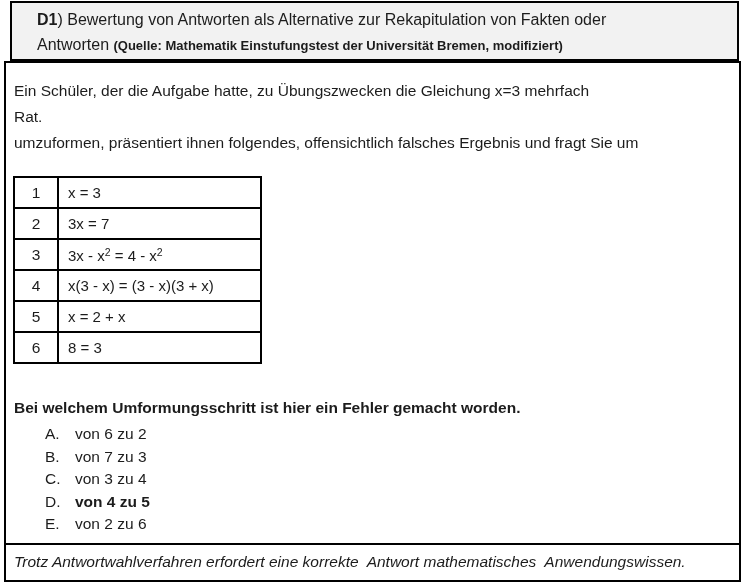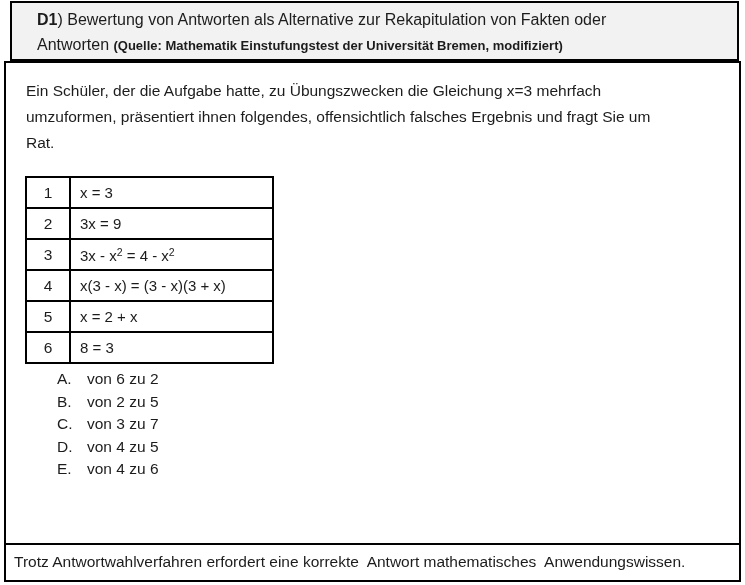--- a/index.html
+++ b/index.html
@@ -39,21 +39,21 @@
   }
   
   .body-box {
     position: absolute;
     left: 4px; top: 61px;
     width: 737px; height: 482px;
     box-sizing: border-box;
     border: 2px solid #000;
     border-bottom: none;
     background: #ffffff;
-    padding: 15px 10px 0 20px;
+    padding: 15px 10px 0 8px;
   }
   .intro-line {
     font-size: 15.5px;
     line-height: 26px;
     white-space: nowrap;
   }
   
   .eq-table {
     border-collapse: collapse;
     margin: 20px 0 0 -1px;
@@ -95,109 +95,111 @@
   .option-row {
     display: flex;
     padding-left: 31px;
     font-size: 15.5px;
     line-height: 22.5px;
   }
   .option-letter {
     width: 30px;
     flex: 0 0 30px;
   }
-  .option-text.bold { font-weight: normal; }
+  .option-text.bold { font-weight: bold; }
   
   .footer-box {
     position: absolute;
     left: 4px; top: 543px;
     width: 737px; height: 39px;
     box-sizing: border-box;
     border: 2px solid #000;
     background: #ffffff;
     padding: 6px 8px 0 8px;
   }
   .footer-note {
     font-size: 15.5px;
     line-height: 22px;
     white-space: pre;
+    font-style: italic;
   }
 </style>
 </head>
 <body>
 
 <div class="screen">
 
   <div class="header-box">
     <div class="header-line">
       <span class="task-id">D1</span><span>) Bewertung von Antworten als Alternative zur Rekapitulation von Fakten oder</span>
     </div>
     <div class="header-line">
       <span>Antworten </span><span class="source-note">(Quelle: Mathematik Einstufungstest der Universität Bremen, modifiziert)</span>
     </div>
   </div>
 
   <div class="body-box">
 
     <div class="intro">
       <div class="intro-line">Ein Schüler, der die Aufgabe hatte, zu Übungszwecken die Gleichung x=3 mehrfach</div>
+      <div class="intro-line">Rat.</div>
       <div class="intro-line">umzuformen, präsentiert ihnen folgendes, offensichtlich falsches Ergebnis und fragt Sie um</div>
-      <div class="intro-line">Rat.</div>
     </div>
 
     <table class="eq-table">
       <tbody>
         <tr>
           <td class="step-num">1</td>
           <td class="step-eq">x = 3</td>
         </tr>
         <tr>
           <td class="step-num">2</td>
-          <td class="step-eq">3x = 9</td>
+          <td class="step-eq">3x = 7</td>
         </tr>
         <tr>
           <td class="step-num">3</td>
           <td class="step-eq"><span>3x - x</span><sup>2</sup><span> = 4 - x</span><sup>2</sup></td>
         </tr>
         <tr>
           <td class="step-num">4</td>
           <td class="step-eq">x(3 - x) = (3 - x)(3 + x)</td>
         </tr>
         <tr>
           <td class="step-num">5</td>
           <td class="step-eq">x = 2 + x</td>
         </tr>
         <tr>
           <td class="step-num">6</td>
           <td class="step-eq">8 = 3</td>
         </tr>
       </tbody>
     </table>
 
+    <div class="question">Bei welchem Umformungsschritt ist hier ein Fehler gemacht worden.</div>
 
     <div class="options">
       <div class="option-row">
         <span class="option-letter">A.</span>
         <span class="option-text">von 6 zu 2</span>
       </div>
       <div class="option-row">
         <span class="option-letter">B.</span>
-        <span class="option-text">von 2 zu 5</span>
+        <span class="option-text">von 7 zu 3</span>
       </div>
       <div class="option-row">
         <span class="option-letter">C.</span>
-        <span class="option-text">von 3 zu 7</span>
+        <span class="option-text">von 3 zu 4</span>
       </div>
       <div class="option-row">
         <span class="option-letter">D.</span>
         <span class="option-text bold">von 4 zu 5</span>
       </div>
       <div class="option-row">
         <span class="option-letter">E.</span>
-        <span class="option-text">von 4 zu 6</span>
+        <span class="option-text">von 2 zu 6</span>
       </div>
     </div>
 
   </div>
 
   <div class="footer-box">
     <div class="footer-note">Trotz Antwortwahlverfahren erfordert eine korrekte  Antwort mathematisches  Anwendungswissen.</div>
   </div>
 
 </div>

